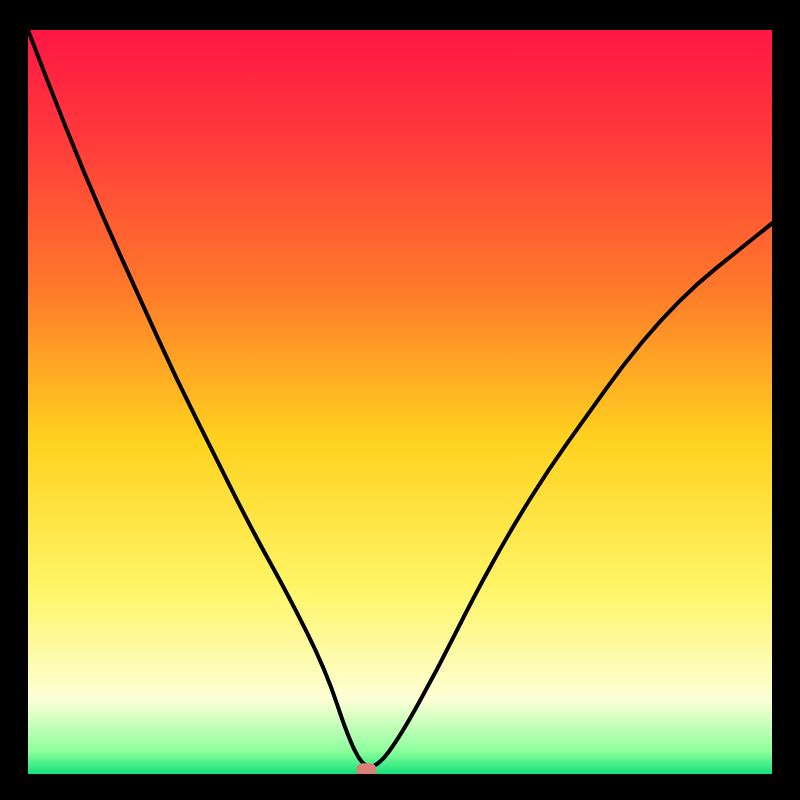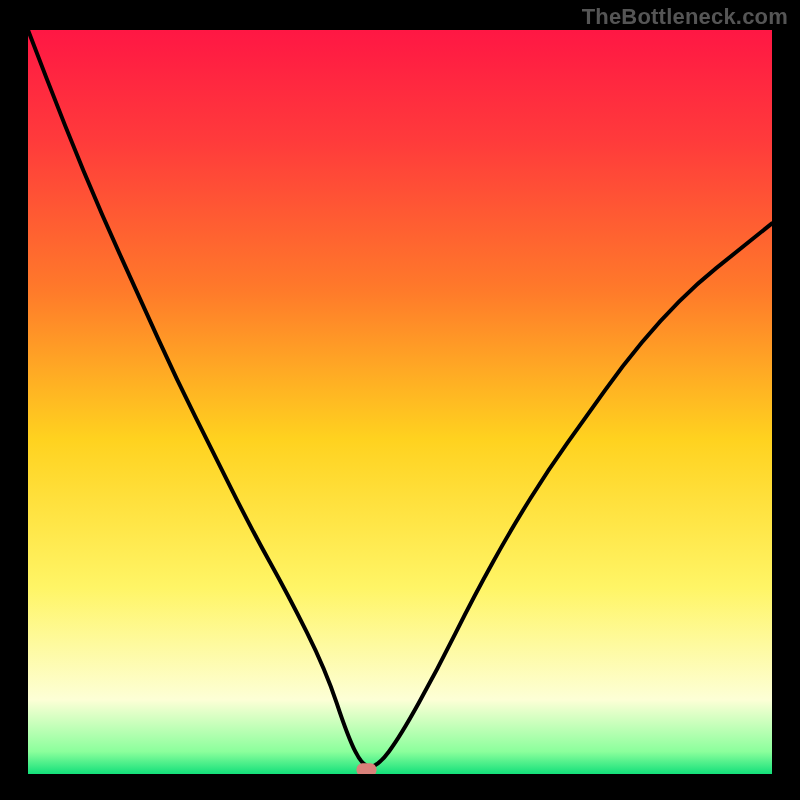--- a/index.html
+++ b/index.html
@@ -37,21 +37,20 @@
   .plot svg {
     display: block;
     width: 100%;
     height: 100%;
   }
 </style>
 </head>
 <body>
 
 <div class="outer">
-  <div class="watermark">TheBottleneck.com</div>
 
   <div class="plot">
     <svg viewBox="0 0 744 744">
       <defs>
         <linearGradient id="bg-grad" x1="0" y1="0" x2="0" y2="1">
 
         <stop offset="0%" stop-color="#ff1744"></stop>
             <stop offset="15%" stop-color="#ff3b3b"></stop>
             <stop offset="35%" stop-color="#ff7a2a"></stop>
             <stop offset="55.00000000000001%" stop-color="#ffd21f"></stop>

